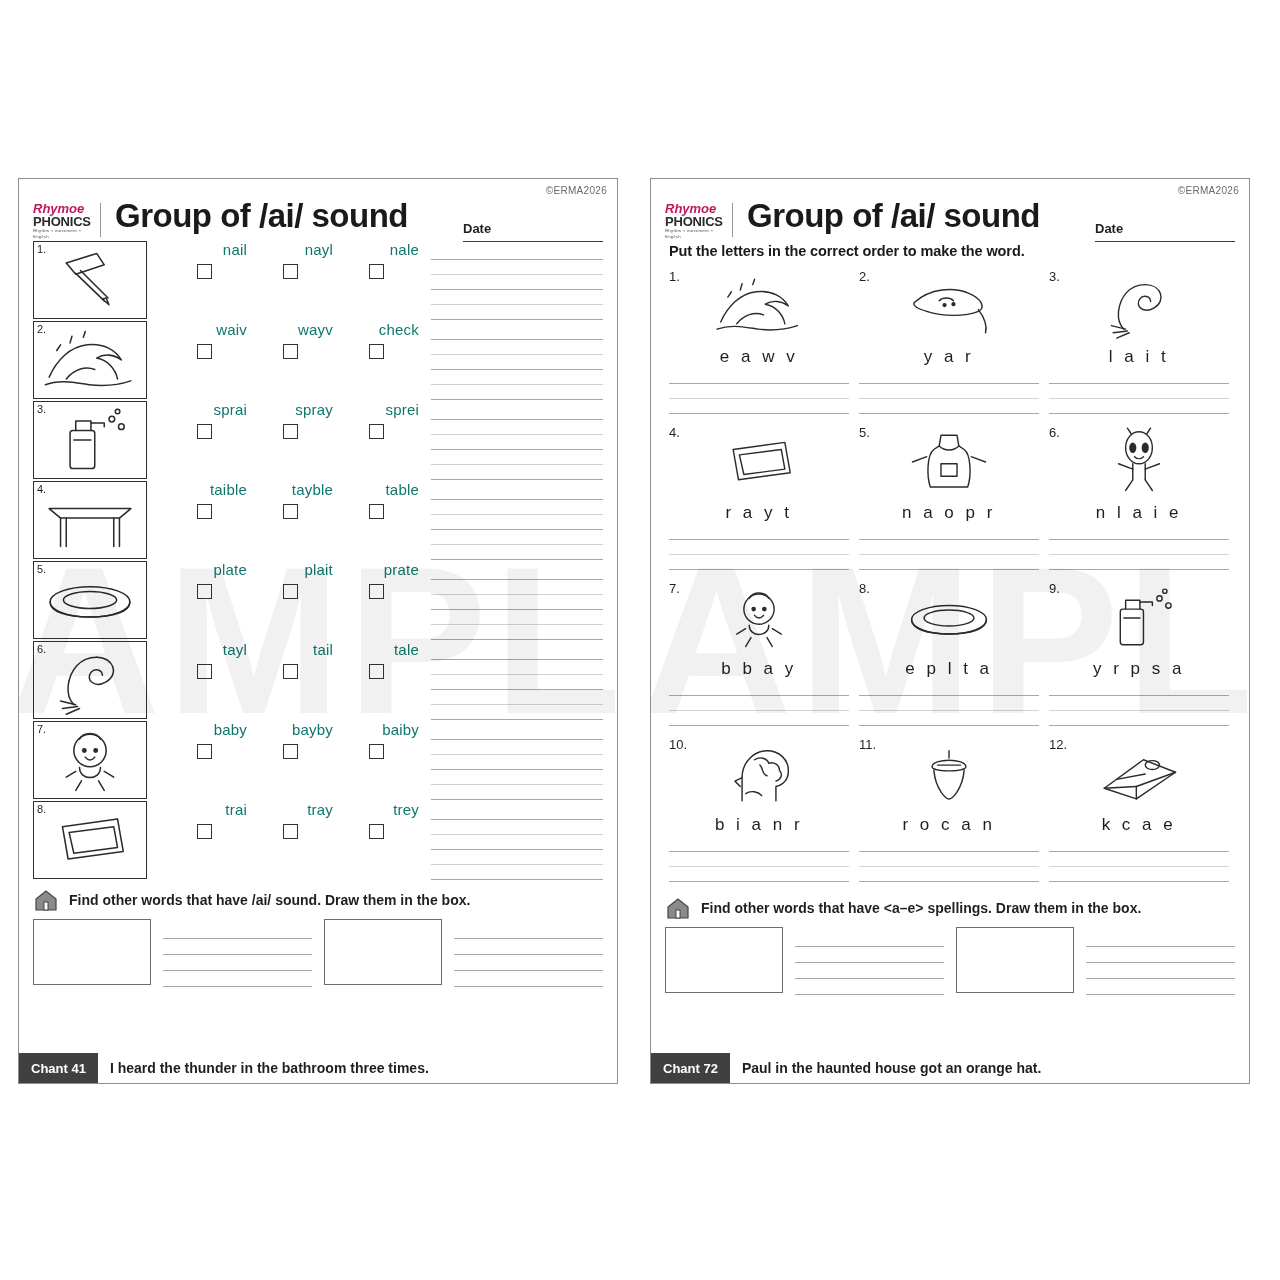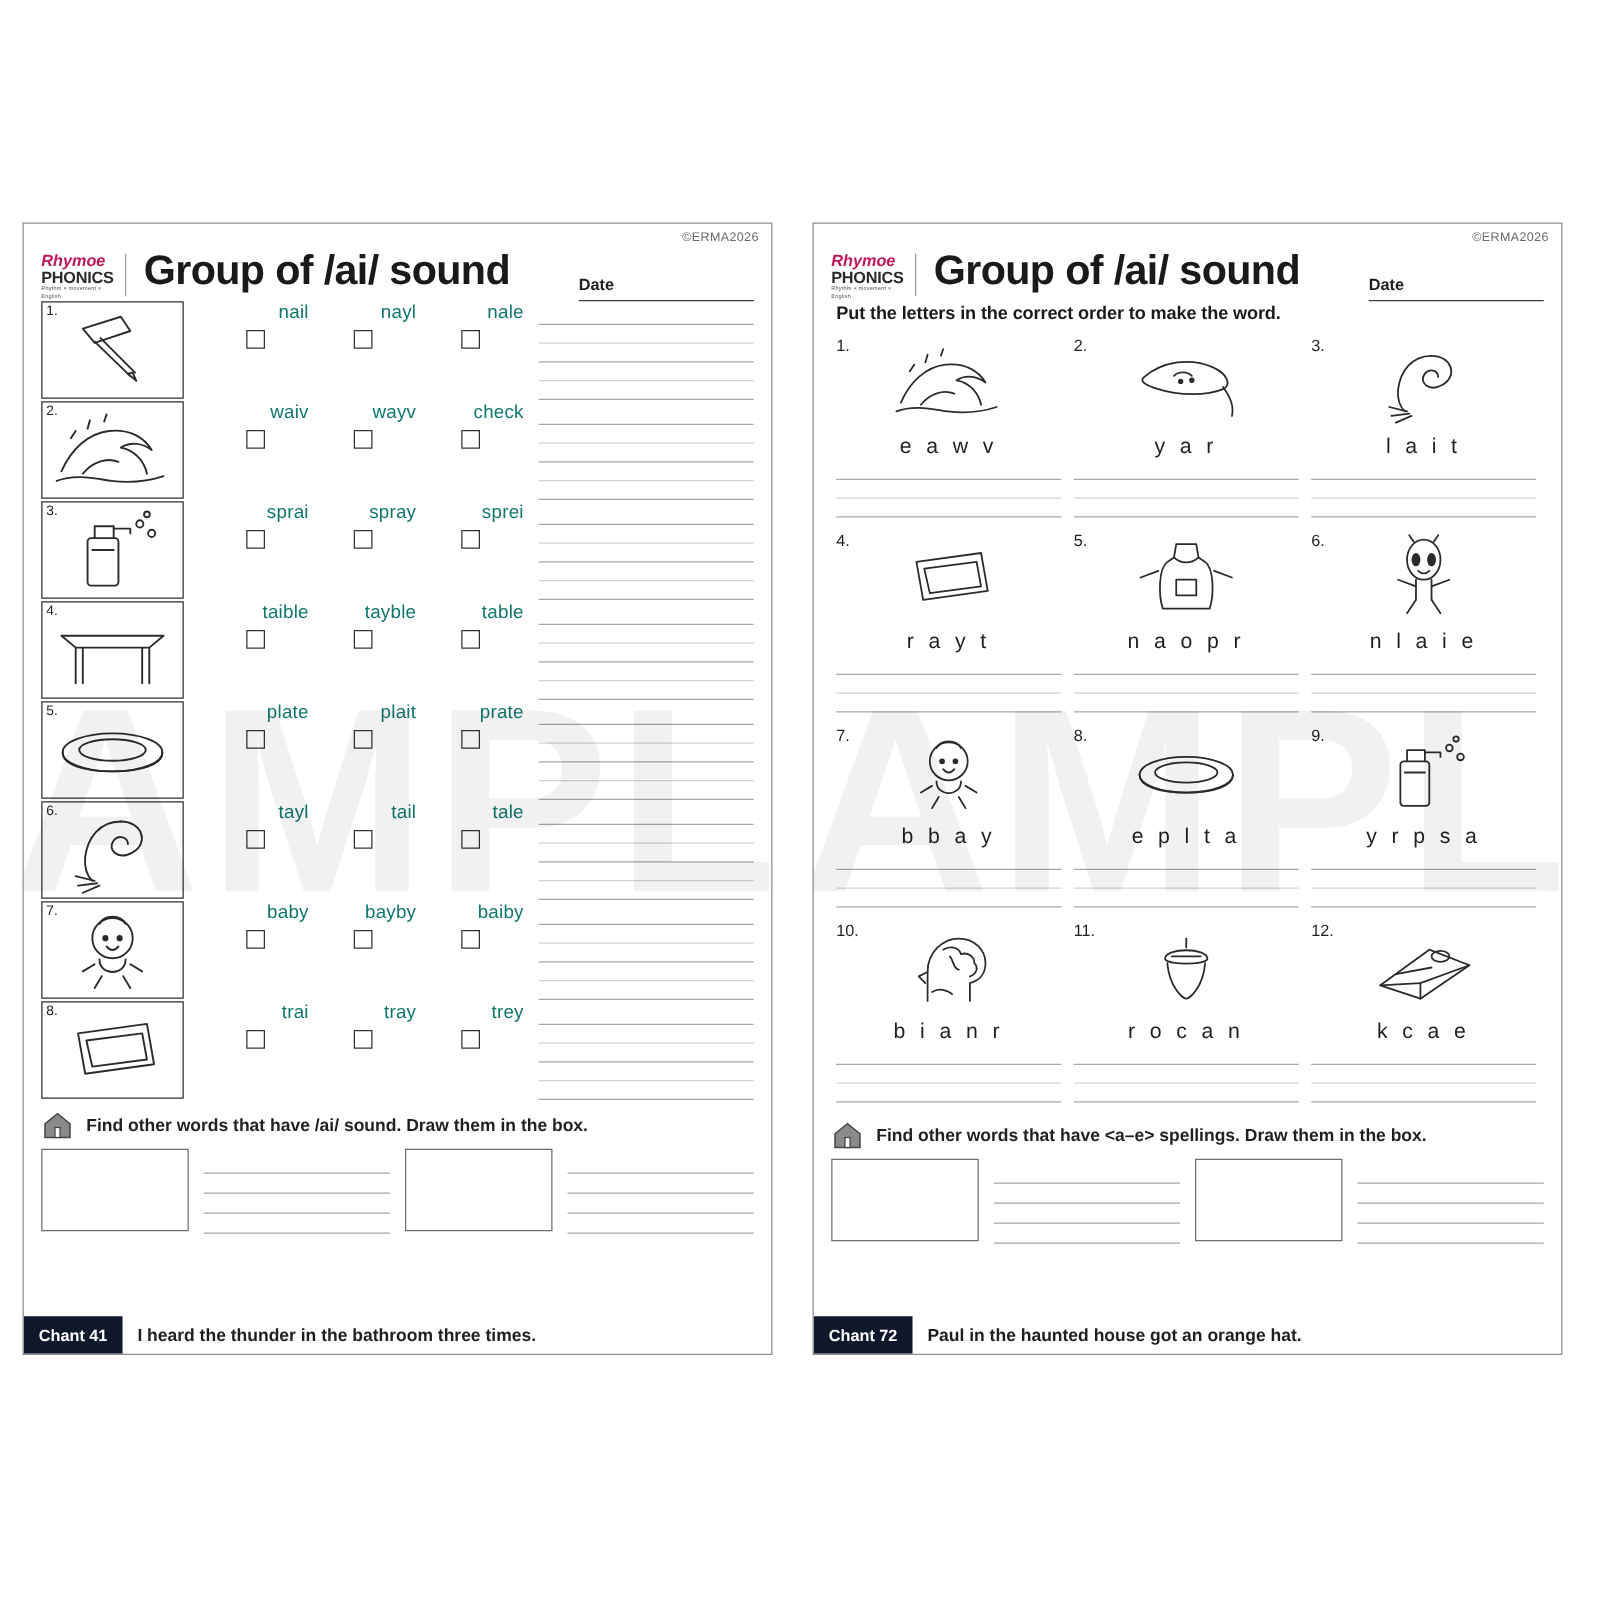--- a/index.html
+++ b/index.html
@@ -47,21 +47,21 @@
   
   .task{display:flex;align-items:center;gap:10px;padding:6px 14px 0 14px;}
   .house{width:26px;height:26px;flex:0 0 26px;}
   .task .t{font-size:14px;font-weight:bold;}
   .drawrow{display:flex;gap:12px;padding:6px 14px 0 14px;align-items:flex-start;}
   .drawbox{width:118px;height:66px;border:1px solid #6e6e6e;box-sizing:border-box;background:#fff;}
   .drawlines{flex:1;padding-top:4px;}
   .drawlines .ln{border-bottom:1px solid #a8a8a8;height:15px;}
 
   .chant{position:absolute;left:0;bottom:0;width:100%;height:30px;display:flex;align-items:center;}
-  .chant .tag{background:#0f172a;color:#fff;font-size:13px;font-weight:bold;height:30px;display:flex;align-items:center;padding:0 12px;}
+  .chant .tag{background:#404040;color:#fff;font-size:13px;font-weight:bold;height:30px;display:flex;align-items:center;padding:0 12px;}
   .chant .txt{font-size:14px;padding-left:12px;font-weight:bold;color:#1f1f1f;}
 
   
   .grid{display:flex;flex-wrap:wrap;padding:2px 14px 0 14px;box-sizing:border-box;}
   .cell{width:33.33%;box-sizing:border-box;padding:0 6px 0 4px;height:156px;position:relative;}
   .cell .cnum{position:absolute;left:4px;top:4px;font-size:13px;}
   .cell .art{height:82px;display:flex;align-items:center;justify-content:center;}
   .cell .art svg{width:98px;height:78px;}
   .cell .scr{text-align:center;font-size:17px;letter-spacing:3.5px;color:#1f1f1f;height:22px;}
   .cell .lines .ln{border-bottom:1px solid #a9a9a9;height:14px;}

